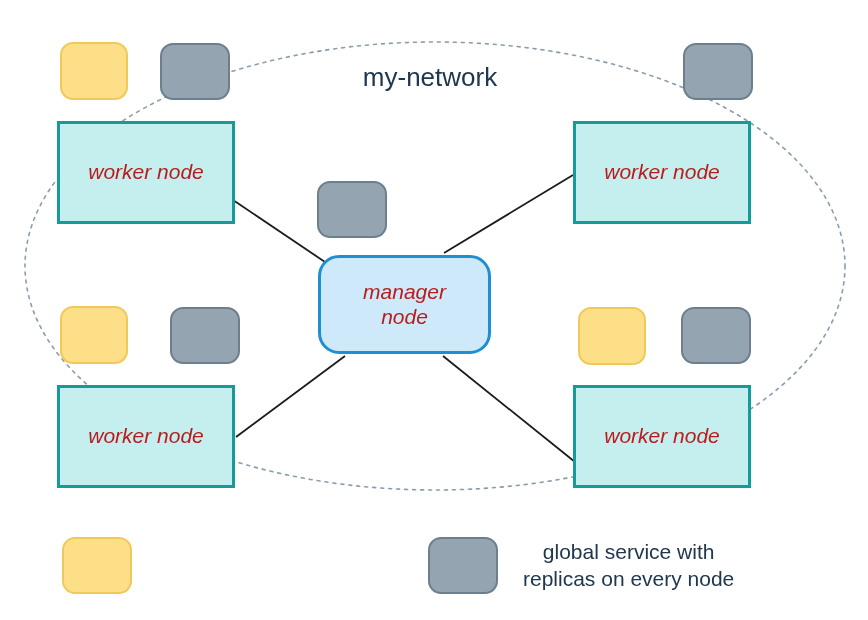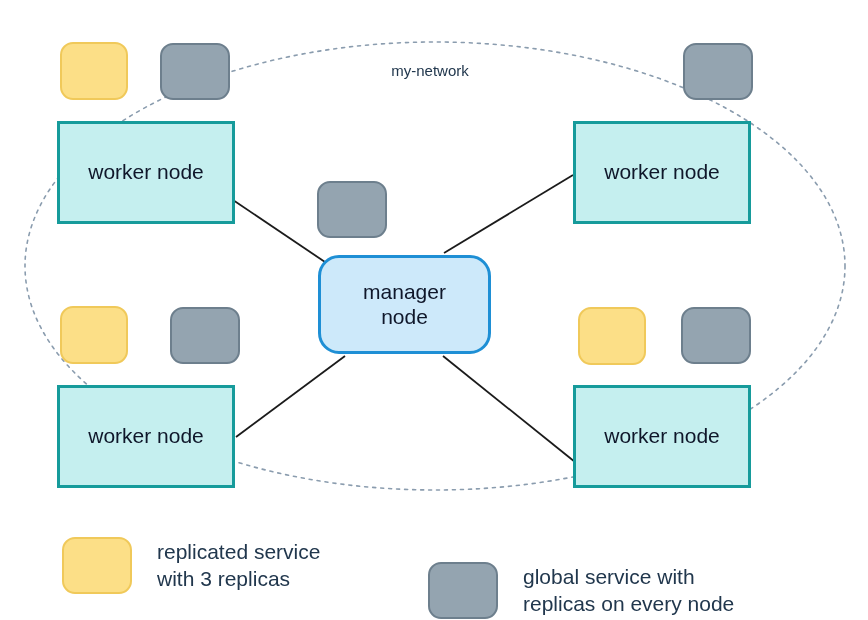--- a/index.html
+++ b/index.html
@@ -31,22 +31,23 @@
   #edges { z-index: 2; }
 
   .node {
     position: absolute;
     box-sizing: border-box;
     display: flex;
     align-items: center;
     justify-content: center;
     text-align: center;
     z-index: 3;
-    color: #0f172a;
+    color: #b91c1c;
     line-height: 1.15;
+    font-style: italic;
   }
   .worker-node {
     background: #c5efef;
     border: 3px solid #169b9b;
     font-size: 21px;
   }
   .manager-node {
     background: #cde9fa;
     border: 3px solid #1e8fd5;
     font-size: 21px;
@@ -62,21 +63,21 @@
     border: 2px solid #f0c95a;
   }
   .svc-global {
     background: #94a4b0;
     border: 2px solid #6d7f8d;
   }
   .network-label {
     position: absolute;
     z-index: 5;
     color: #21374d;
-    font-size: 15px;
+    font-size: 26px;
     white-space: nowrap;
     transform: translateX(-50%);
   }
   .legend-item {
     position: absolute;
     display: flex;
     align-items: center;
     z-index: 5;
   }
   .legend-swatch {
@@ -135,23 +136,21 @@
       <div class="svc svc-global" style="left: 683px; top: 43px; width: 70px; height: 57px;"></div>
       <div class="svc svc-global" style="left: 317px; top: 181px; width: 70px; height: 57px;"></div>
       <div class="svc svc-replicated" style="left: 60px; top: 306px; width: 68px; height: 58px;"></div>
       <div class="svc svc-global" style="left: 170px; top: 307px; width: 70px; height: 57px;"></div>
       <div class="svc svc-replicated" style="left: 578px; top: 307px; width: 68px; height: 58px;"></div>
       <div class="svc svc-global" style="left: 681px; top: 307px; width: 70px; height: 57px;"></div>
     </div>
   <div id="legend-layer">
       <div class="legend-item" style="left: 62px; top: 537px;">
         <div class="legend-swatch" style="background: rgb(252, 223, 135); border: 2px solid rgb(240, 201, 90); box-sizing: border-box;"></div>
-        <div class="legend-text">replicated service
-with 3 replicas</div>
       </div>
-      <div class="legend-item" style="left: 428px; top: 562px;">
+      <div class="legend-item" style="left: 428px; top: 537px; text-align: center;">
         <div class="legend-swatch" style="background: rgb(148, 164, 176); border: 2px solid rgb(109, 127, 141); box-sizing: border-box;"></div>
         <div class="legend-text">global service with
 replicas on every node</div>
       </div>
     </div>
 
 </div>
 
 </body></html>

